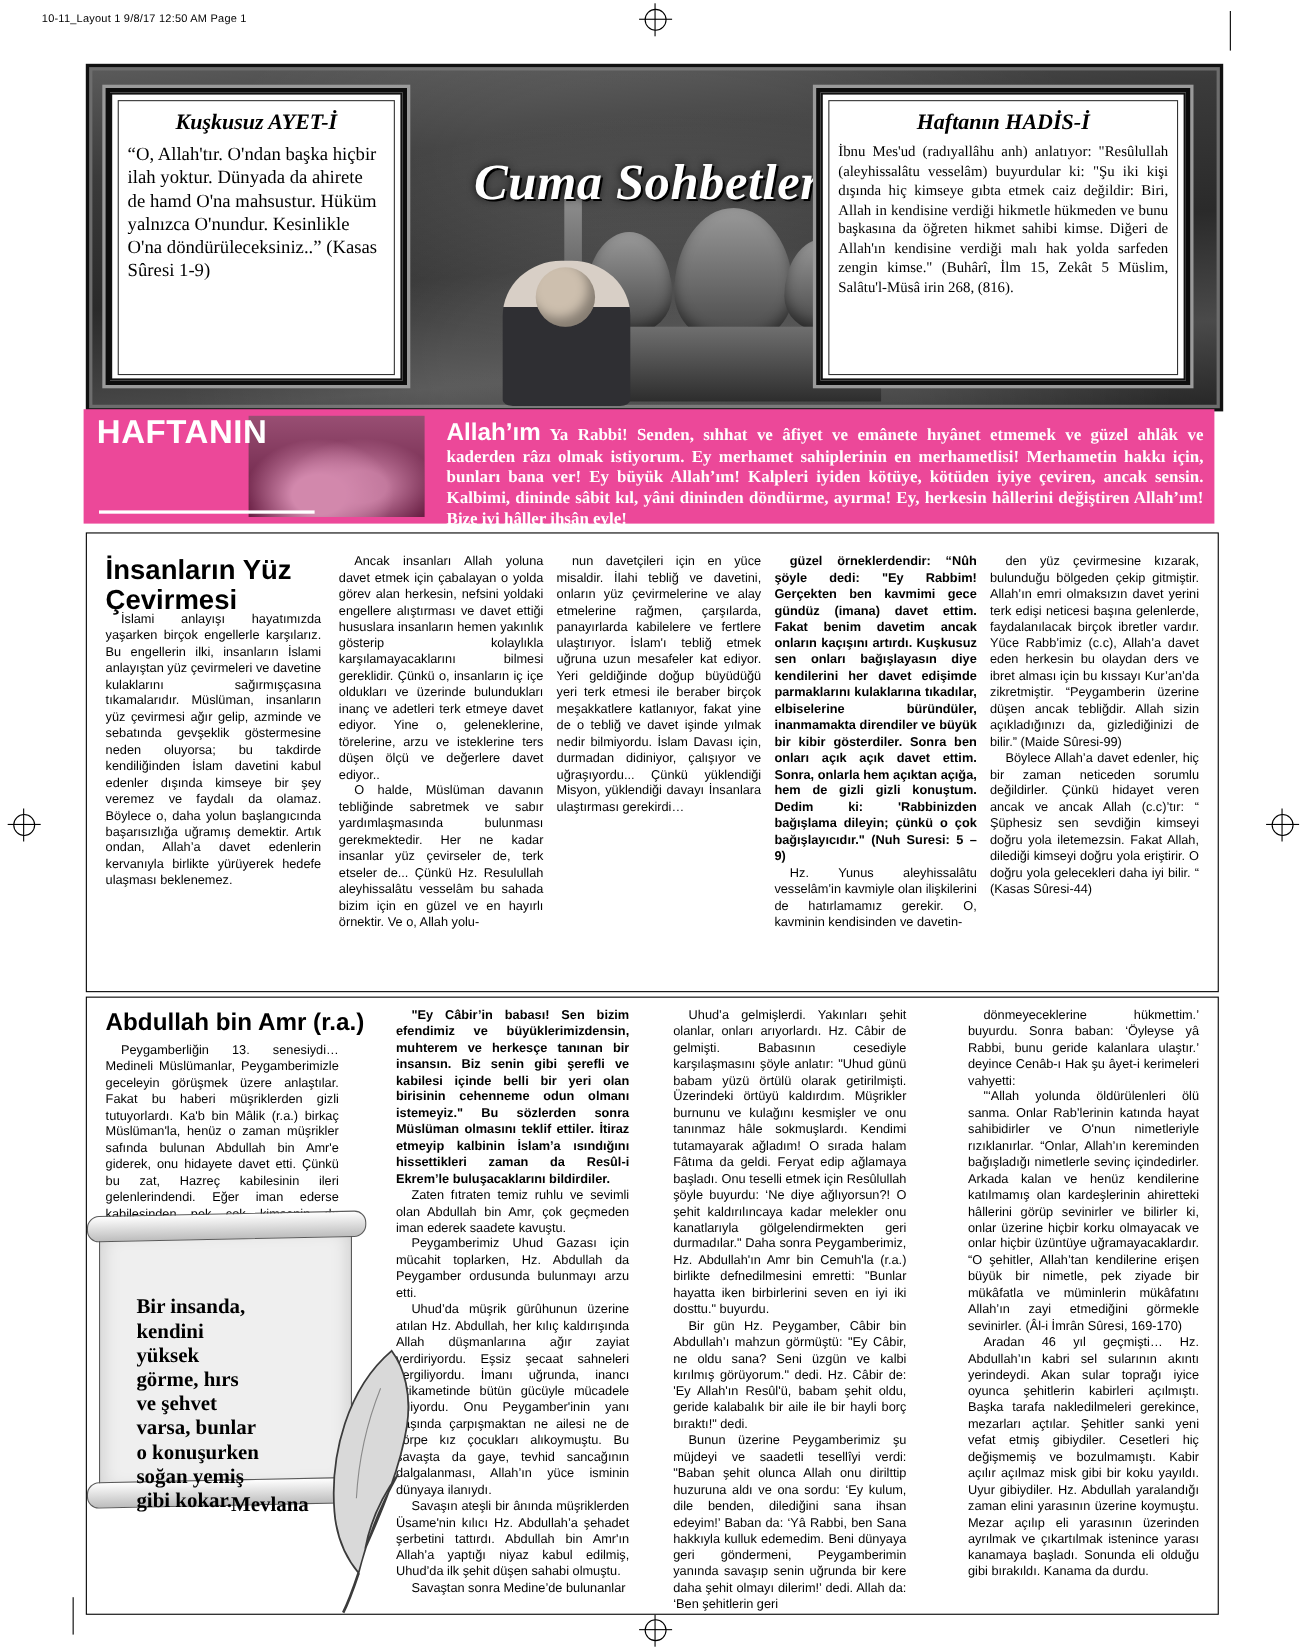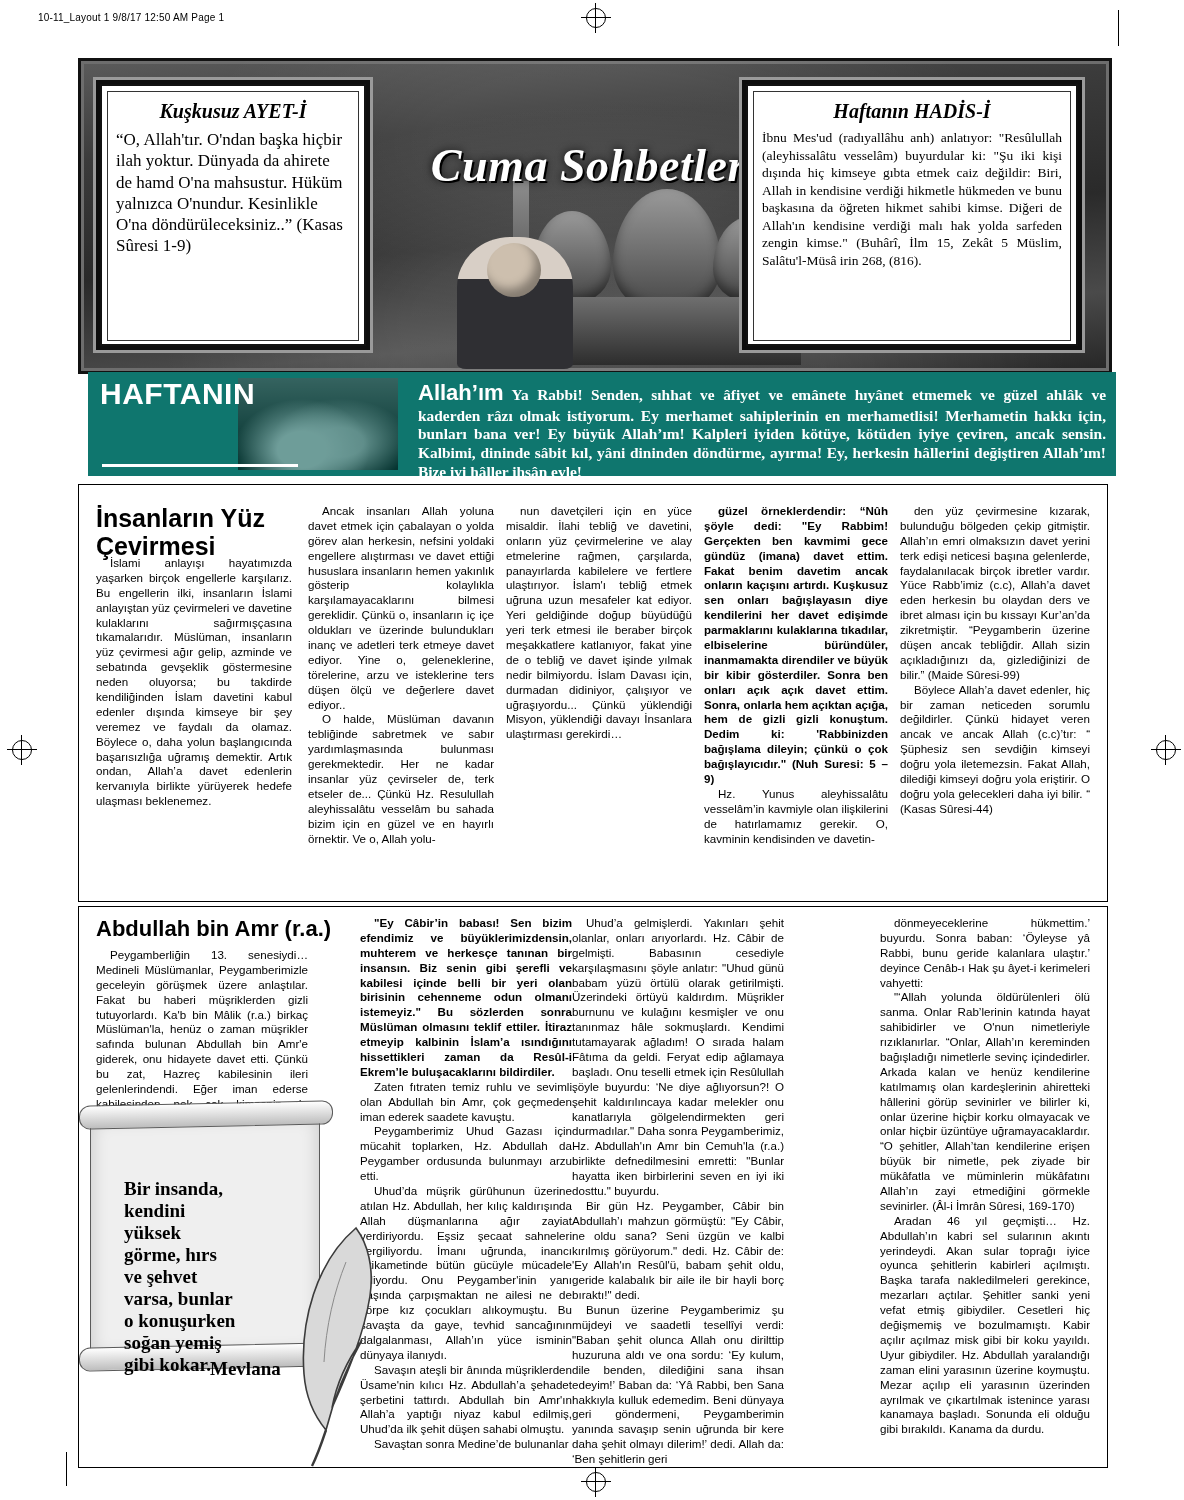--- a/index.html
+++ b/index.html
@@ -52,21 +52,21 @@
 
   .mastbox{position:absolute;background:#fff;border:2px solid #111;box-shadow:0 0 0 4px #0d0d0d,0 0 0 7px #9a9a9a;}
   .mastbox .inner{border:1px solid #333;margin:5px;padding:6px 8px 8px;height:calc(100% - 24px);overflow:hidden;}
   .mb-left{left:100px;top:84px;width:262px;height:258px;}
   .mb-right{left:746px;top:84px;width:328px;height:258px;}
   .mb-head{font-family:"Liberation Serif",serif;font-style:italic;font-weight:700;font-size:20px;text-align:center;margin:2px 0 6px;}
   .mb-body{font-family:"Liberation Serif",serif;font-size:17px;line-height:1.25;}
   .mb-body.small{font-size:13.5px;line-height:1.3;text-align:justify;}
 
   
-  .duaband{position:absolute;left:88px;top:372px;width:1028px;height:104px;background:#0f766e;color:#fff;}
+  .duaband{position:absolute;left:76px;top:372px;width:1028px;height:104px;background:#ec4899;color:#fff;}
   .dua-title{position:absolute;left:12px;top:6px;width:236px;color:#fff;
      font-family:"Liberation Sans",sans-serif;font-weight:700;font-size:30px;line-height:1.05;letter-spacing:.5px;}
   .dua-title .l2{display:block;margin-top:4px;}
   .dua-underline{position:absolute;left:14px;top:92px;width:196px;height:3px;background:#fff;}
   .dua-silhouette{position:absolute;left:150px;top:6px;width:160px;height:92px;opacity:.55;
      background:
        radial-gradient(ellipse at 40% 78%,#bdbdbd 0 18%,rgba(0,0,0,0) 50%),
        radial-gradient(ellipse at 64% 70%,#9e9e9e 0 16%,rgba(0,0,0,0) 48%),
        linear-gradient(180deg,#555 0%,#000 86%);}
   .dua-body{position:absolute;left:330px;top:8px;width:688px;font-family:"Liberation Serif",serif;
@@ -89,21 +89,21 @@
   .t-title{position:absolute;left:96px;top:504px;width:210px;}
   .t-c2{left:308px;top:504px;width:186px;}
   .t-c3{left:506px;top:504px;width:186px;}
   .t-c4{left:704px;top:504px;width:184px;}
   .t-c5{left:900px;top:504px;width:190px;}
 
   
   .b-title{position:absolute;left:96px;top:916px;width:430px;}
   .b-c1{left:96px;top:948px;width:212px;}
   .b-c2{left:360px;top:916px;width:212px;}
-  .b-c3{left:572px;top:916px;width:212px;}
+  .b-c3{left:612px;top:916px;width:212px;}
   .b-c5{left:880px;top:916px;width:210px;}
 
   
   .sozwrap{position:absolute;left:90px;top:1090px;width:270px;height:330px;}
   .scroll{position:absolute;left:0;top:26px;width:228px;height:238px;background:#efefef;
      border:1px solid #5a5a5a;border-radius:4px;
      box-shadow:inset 0 0 18px rgba(0,0,0,.18);
      transform:skewY(-1.2deg);}
   .scroll:before,.scroll:after{content:"";position:absolute;left:-12px;width:252px;height:22px;
      background:linear-gradient(180deg,#fff,#bdbdbd);border:1px solid #5a5a5a;border-radius:11px;}

